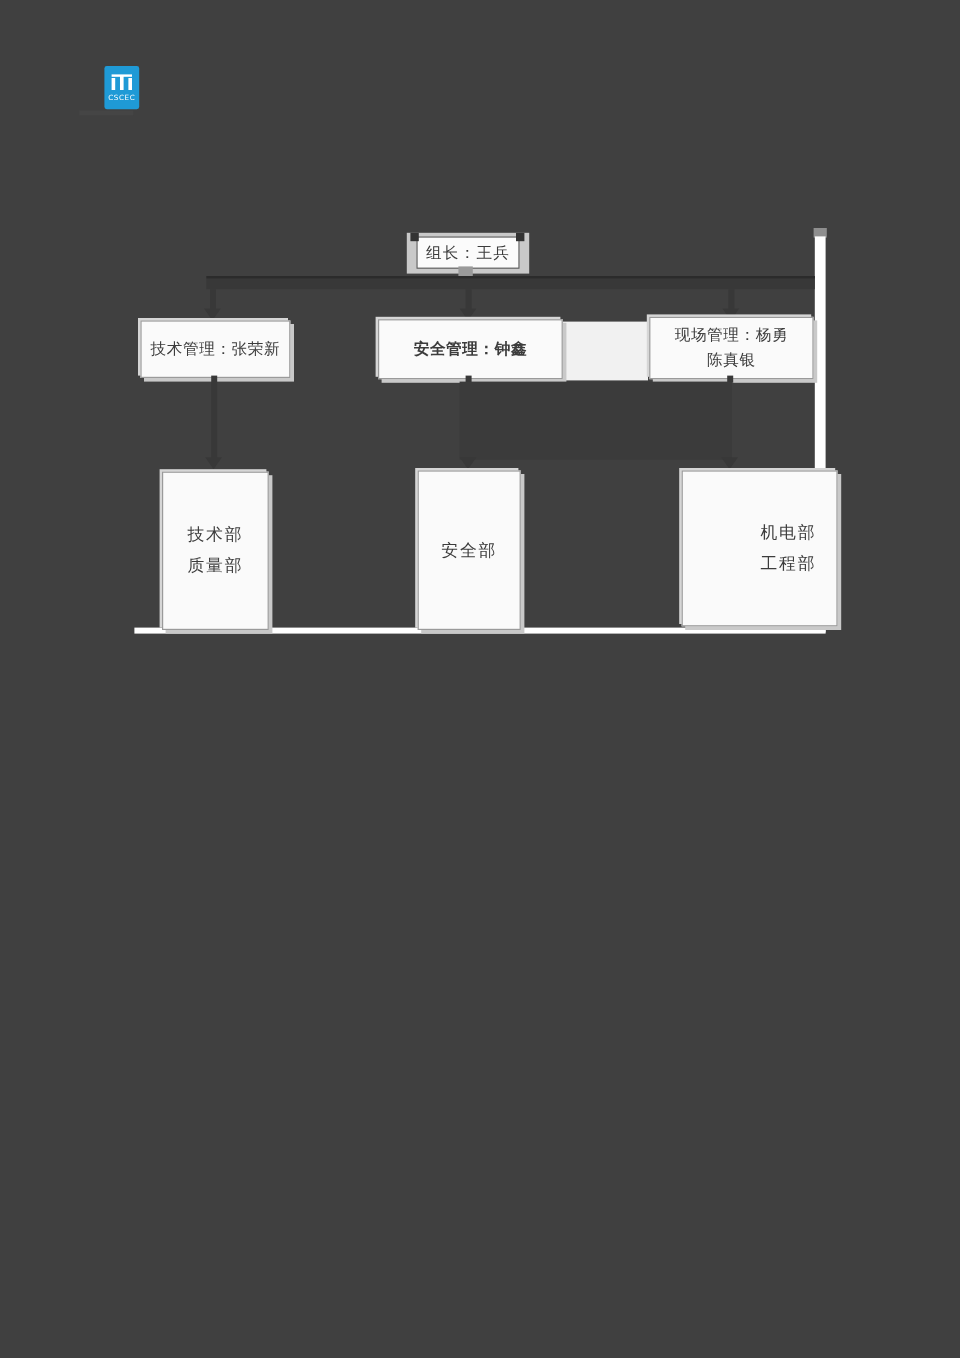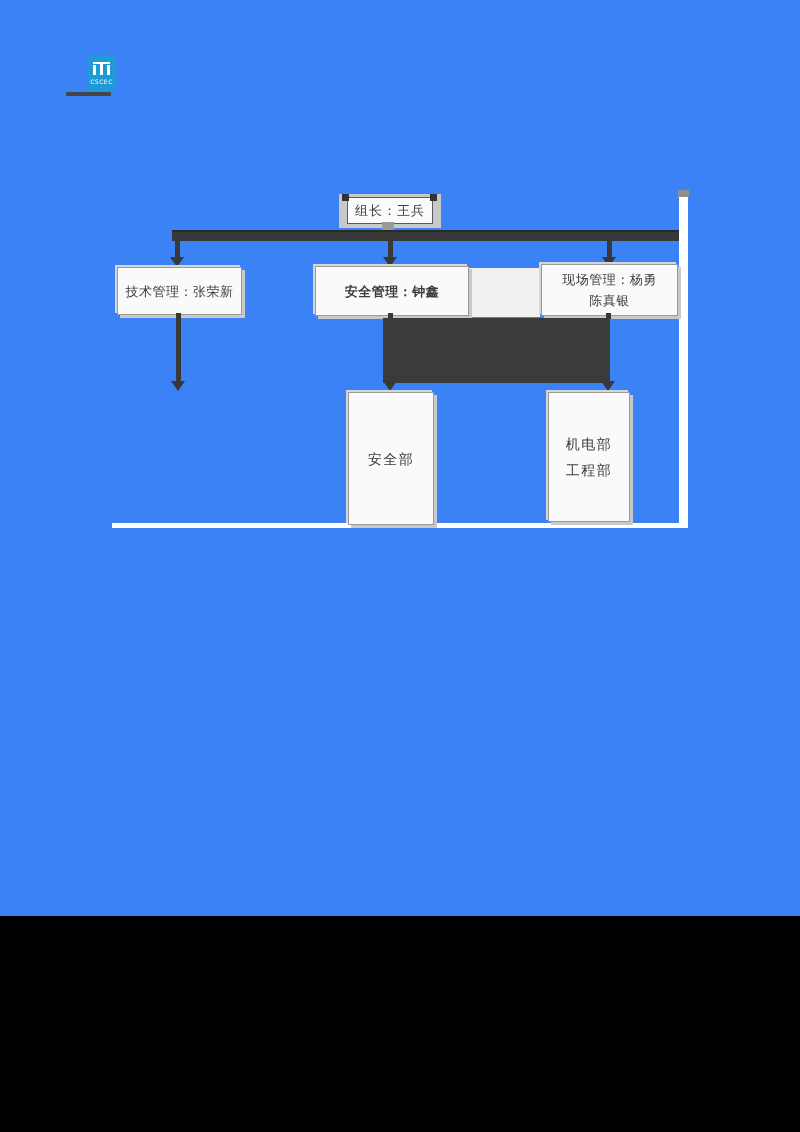--- a/index.html
+++ b/index.html
@@ -1,17 +1,17 @@
 <!DOCTYPE html>
 <html><head>
 <meta charset="utf-8">
 <style>
   html,body { margin:0; padding:0; background:#000; }
   .page {
-    position:relative; width:800px; height:916px; background:#3b82f6;
+    position:relative; width:800px; height:1132px; background:#404040;
     overflow:hidden; font-family:"DejaVu Serif","Liberation Serif",serif;
   }
 
   
   .logo {
     position:absolute; left:87px; top:55px; width:29px; height:36px;
     background:#1f9ad6; border-radius:2px;
     display:flex; flex-direction:column; align-items:center; justify-content:center;
   }
   .logo-mark { position:relative; width:17px; height:13px; margin-bottom:2px; border-top:2px solid #fff; }
@@ -47,21 +47,21 @@
 
   .mgr { font-size:13px; letter-spacing:0.5px; line-height:21px; }
   .mgr-left  { left:117px; top:267px; width:123px; height:46px;justify-content:center; }
   .mgr-mid   { left:315px; top:266px; width:152px; height:48px;font-weight:bold; }
   .mgr-right { left:541px; top:264px; width:135px; height:50px; }
   .gap-fill  { position:absolute; left:469px; top:268px; width:71px; height:49px; background:#f1f1f1; }
 
   .dept { font-size:14px; letter-spacing:1.5px; line-height:26px; }
   .dept-left  { left:135px; top:393px; width:87px; height:130px; }
   .dept-mid   { left:348px; top:392px; width:84px; height:131px; }
-  .dept-right { left:548px; top:392px; width:80px; height:128px; }
+  .dept-right { left:568px; top:392px; width:80px; height:128px;padding-left:48px; }
 
   
   .stub-top { position:absolute; left:382px; top:222px; width:12px; height:10px; background:#9a9a9a; }
   .hbar {
     position:absolute; left:172px; top:230px; width:507px; height:9px;
     background:#383838; border-top:2px solid #2b2b2b;
   }
   .vline { position:absolute; width:5px; background:#383838; }
   .va1 { left:175px; top:241px; height:17px; }
   .va2 { left:388px; top:241px; height:17px; }
@@ -126,20 +126,24 @@
   </div>
 
   <div class="vline va-left"></div>
   <div class="ah ah-left"></div>
   <div class="vline stub-mid"></div>
   <div class="vline stub-right"></div>
   <div class="dark-block"></div>
   <div class="ah ah-mid"></div>
   <div class="ah ah-right"></div>
 
+  <div class="box dept dept-left">
+    <div>技术部</div>
+    <div>质量部</div>
+  </div>
   <div class="box dept dept-mid">
     <div>安全部</div>
   </div>
   <div class="box dept dept-right">
     <div>机电部</div>
     <div>工程部</div>
   </div>
 
 </div>
 

